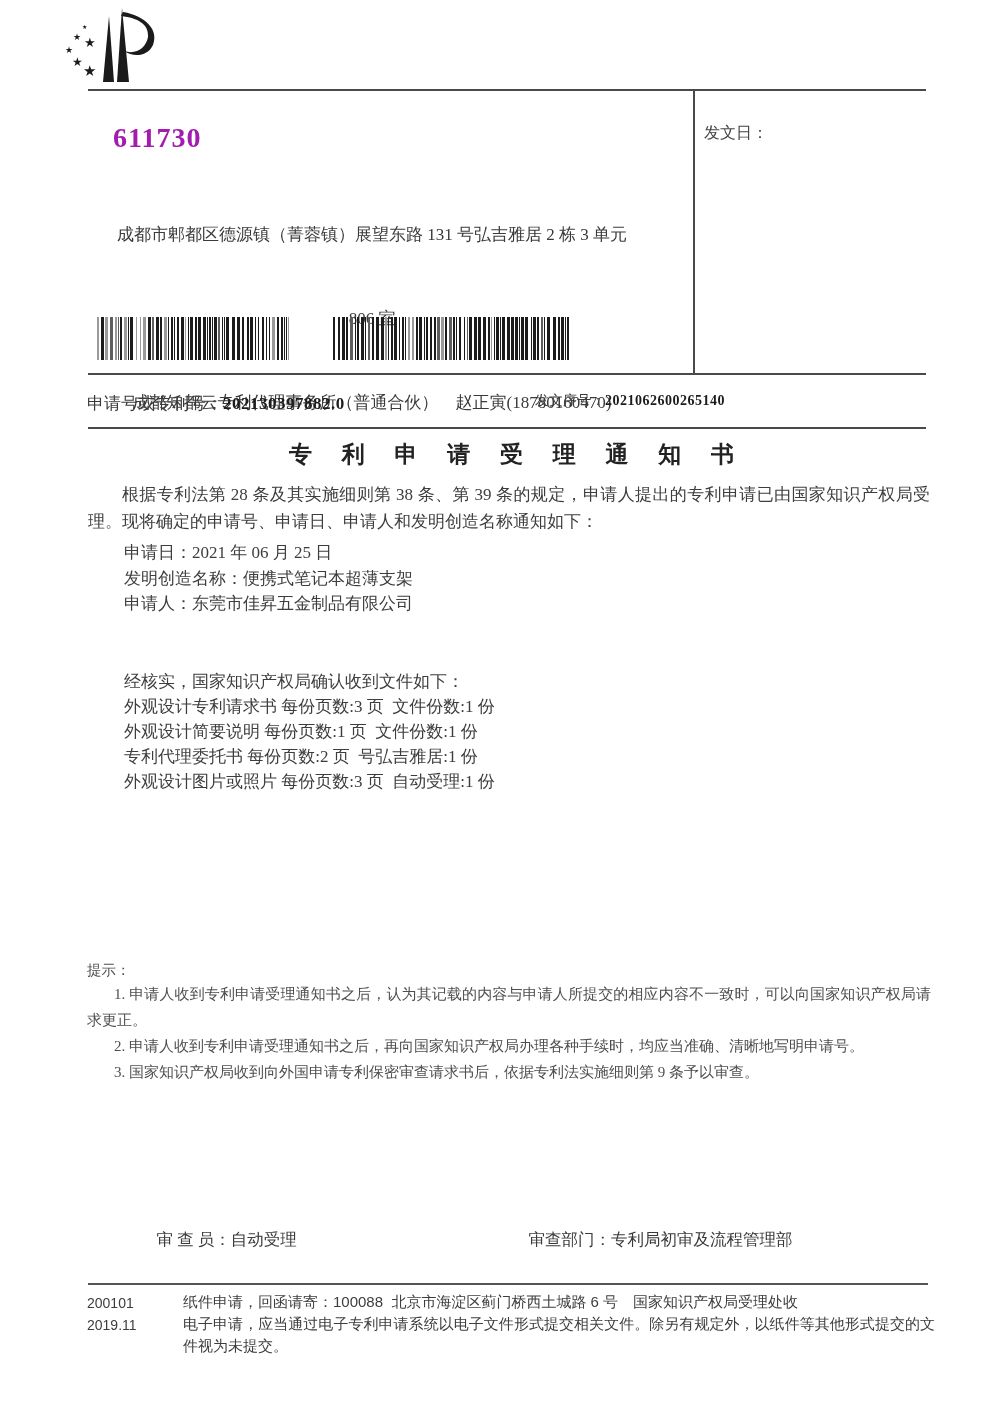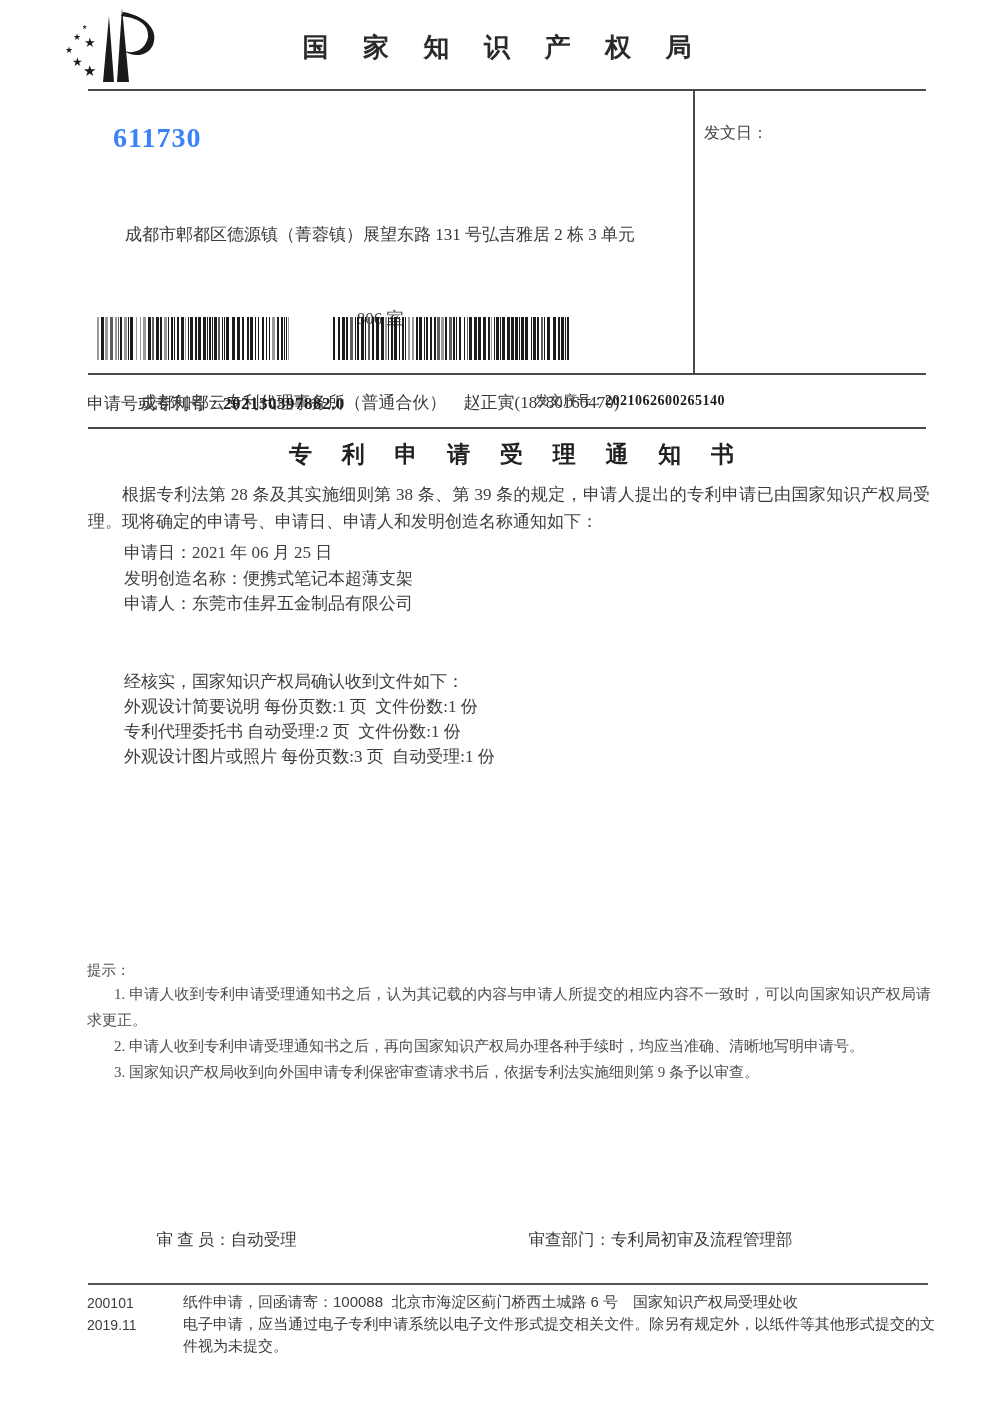--- a/index.html
+++ b/index.html
@@ -30,24 +30,24 @@
   .rule { background: #4a4a4a; height: 2px; }
   .top-rule    { left: 88px; top: 89px;  width: 838px; }
   .vline       { left: 693px; top: 89px; width: 2px; height: 286px; background: #4a4a4a; }
   .mid-rule1   { left: 88px; top: 373px; width: 838px; }
   .mid-rule2   { left: 88px; top: 427px; width: 838px; }
   .footer-rule { left: 88px; top: 1283px; width: 840px; background: #555; }
 
   
   .postal-code {
     left: 113px; top: 122px;
-    font-size: 28px; font-weight: bold; color: #3b82f6; letter-spacing: 1px;
+    font-size: 28px; font-weight: bold; color: #a21caf; letter-spacing: 1px;
   }
   .address-block {
-    left: 96px; top: 165px; width: 568px;
+    left: 88px; top: 165px; width: 568px;
     text-align: center; font-size: 17px; line-height: 28px; color: #3a3a3a;
     white-space: pre-wrap;
   }
 
   
   .issue-label { left: 704px; top: 123px; font-size: 16px; color: #444; }
   .issue-date {
     left: 706px; top: 202px;
     font-family: "Liberation Sans", "DejaVu Sans", sans-serif;
     font-size: 23px; font-weight: 600; color: #2a2a2a; letter-spacing: 1px;
@@ -113,21 +113,20 @@
     <span class="star" style="left:24px; top:30px; font-size:13px;">★</span>
     <span class="star" style="left:5px;  top:40px; font-size:9px;">★</span>
     <span class="star" style="left:12px; top:50px; font-size:12px;">★</span>
     <span class="star" style="left:23px; top:58px; font-size:15px;">★</span>
     <svg width="78" height="80" viewBox="0 0 78 80">
       <polygon points="9,76 15,10 20,76" fill="#1b1b1b"></polygon>
       <polygon points="23,76 28,2 35,76" fill="#1b1b1b"></polygon>
       <path d="M 29,6 C 52,10 65,24 59,39 C 54,50 40,52 30,45 C 42,49 52,42 54,31 C 55,18 44,12 27,10 Z" fill="#1b1b1b"></path>
     </svg>
   </div>
-  <div class="abs org-title">国 家 知 识 产 权 局</div>
 
   <div class="abs rule top-rule"></div>
   <div class="abs vline"></div>
   <div class="abs rule mid-rule1"></div>
 
   <div class="abs postal-code">611730</div>
   <div class="abs address-block">
     <div>成都市郫都区德源镇（菁蓉镇）展望东路 131 号弘吉雅居 2 栋 3 单元</div>
     <div>806 室</div>
     <div>成都知都云专利代理事务所（普通合伙）　赵正寅(18780160470)</div>
@@ -270,22 +269,23 @@
   <p class="abs intro">根据专利法第 28 条及其实施细则第 38 条、第 39 条的规定，申请人提出的专利申请已由国家知识产权局受理。现将确定的申请号、申请日、申请人和发明创造名称通知如下：</p>
 
   <div class="abs fields">
     <div><span>申请日：</span><span>2021 年 06 月 25 日</span></div>
     <div><span>发明创造名称：</span><span>便携式笔记本超薄支架</span></div>
     <div><span>申请人：</span><span>东莞市佳昇五金制品有限公司</span></div>
   </div>
 
   <div class="abs received">
     <div>经核实，国家知识产权局确认收到文件如下：</div>
+    <div class="docline">外观设计专利请求书 每份页数:3 页  文件份数:1 份</div>
     <div class="docline">外观设计简要说明 每份页数:1 页  文件份数:1 份</div>
-    <div class="docline">专利代理委托书 自动受理:2 页  文件份数:1 份</div>
+    <div class="docline">专利代理委托书 每份页数:2 页  号弘吉雅居:1 份</div>
     <div class="docline">外观设计图片或照片 每份页数:3 页  自动受理:1 份</div>
   </div>
 
   <div class="abs tips-label">提示：</div>
   <div class="abs tips">
     <p>1. 申请人收到专利申请受理通知书之后，认为其记载的内容与申请人所提交的相应内容不一致时，可以向国家知识产权局请求更正。</p>
     <p>2. 申请人收到专利申请受理通知书之后，再向国家知识产权局办理各种手续时，均应当准确、清晰地写明申请号。</p>
     <p>3. 国家知识产权局收到向外国申请专利保密审查请求书后，依据专利法实施细则第 9 条予以审查。</p>
   </div>
 

